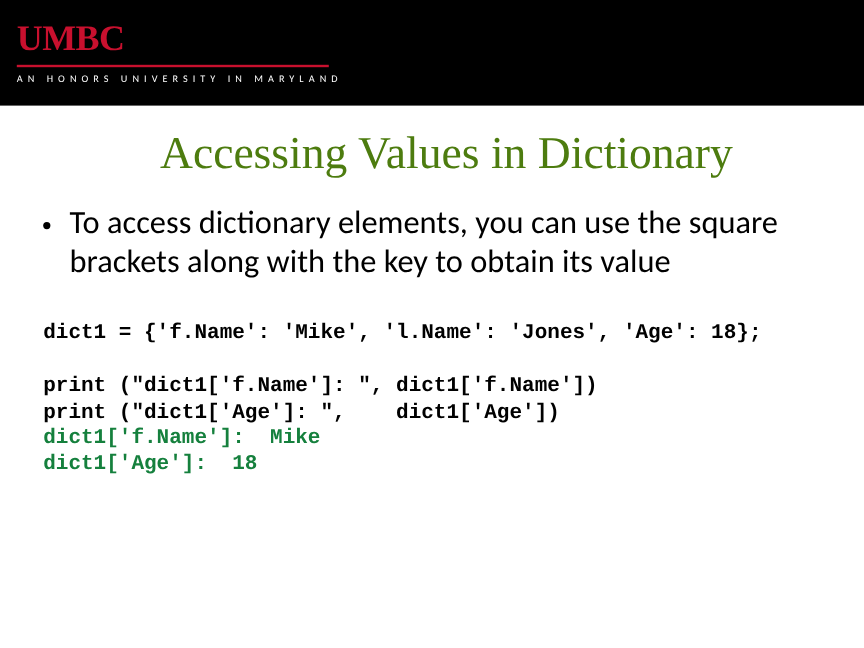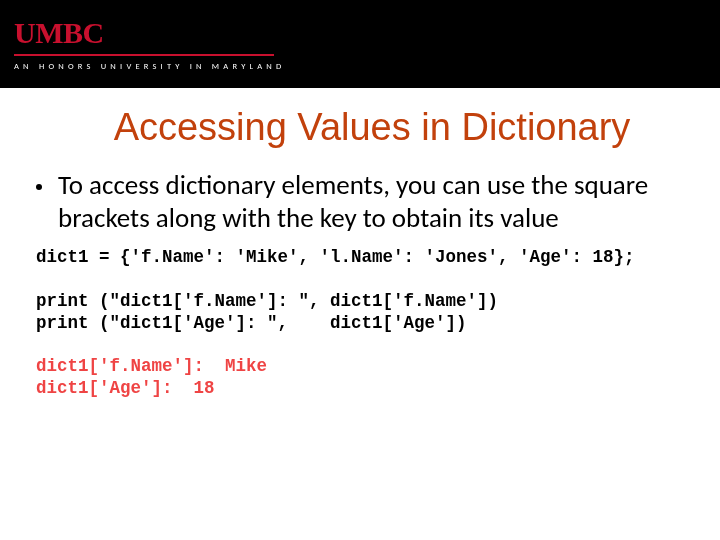--- a/index.html
+++ b/index.html
@@ -3,27 +3,27 @@
 <meta charset="utf-8">
 <style>
   * { margin: 0; padding: 0; box-sizing: border-box; }
   html, body { width: 720px; height: 540px; background: #fff; font-family: Calibri, "Segoe UI", Arial, sans-serif; }
   .slide { width: 720px; height: 426px; position: relative; background: #fff; overflow: hidden; }
   .header { height: 88px; background: #000; display: flex; align-items: center; padding-left: 14px; }
   .logo-block { display: flex; flex-direction: column; }
   .logo-text { font-family: Georgia, "Times New Roman", serif; font-weight: 700; color: #c8102e; font-size: 30px; letter-spacing: -0.5px; line-height: 1; }
   .logo-rule { height: 2px; background: #c8102e; width: 260px; margin-top: 6px; margin-bottom: 5px; }
   .tagline { color: #fff; font-size: 8.5px; letter-spacing: 4.2px; font-weight: 400; }
-  .title { text-align: center; font-size: 38px; font-weight: 400; color: #c2410c; margin-top: 18px; margin-bottom: 20px; font-family: Liberation Sans, sans-serif; margin-left: 24px; }
+  .title { text-align: center; font-size: 38px; font-weight: 400; color: #4d7c0f; margin-top: 18px; margin-bottom: 20px; font-family: Liberation Serif, serif; margin-left: 24px; }
   .content { padding: 0 36px 0 36px; }
-  .bullet { display: flex; margin-bottom: 12px; }
+  .bullet { display: flex; margin-bottom: 32px; }
   .dot { width: 6px; height: 6px; border-radius: 50%; background: #000; margin-top: 15px; margin-right: 16px; flex-shrink: 0; }
   .bullet-text { font-size: 27px; line-height: 1.22; color: #000; padding-right: 10px; }
-  .code { font-family: "Courier New", Courier, monospace; font-size: 17.5px; font-weight: 700; color: #000; line-height: 1.25; white-space: pre; margin-bottom: 22px; }
-  .output { font-family: "Courier New", Courier, monospace; font-size: 17.5px; font-weight: 700; color: #ef4444; line-height: 1.25; white-space: pre; }
+  .code { font-family: "Courier New", Courier, monospace; font-size: 17.5px; font-weight: 700; color: #000; line-height: 1.25; white-space: pre; }
+  .output { font-family: "Courier New", Courier, monospace; font-size: 17.5px; font-weight: 700; color: #15803d; line-height: 1.25; white-space: pre; }
   .footer { position: absolute; bottom: 0; left: 0; right: 0; }
   .gold-bar { height: 14px; background: #f5b400; }
   .url-row { height: 18px; display: flex; justify-content: flex-end; align-items: center; padding-right: 18px; }
   .url { font-size: 12px; color: #000; font-family: Arial, sans-serif; }
 </style>
 </head>
 <body>
 
 <div class="slide">
 

